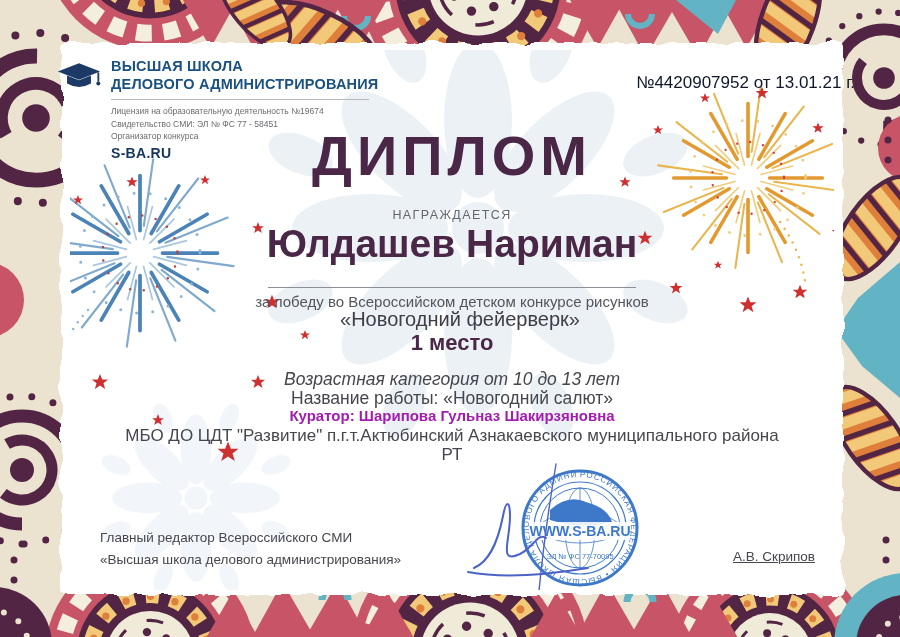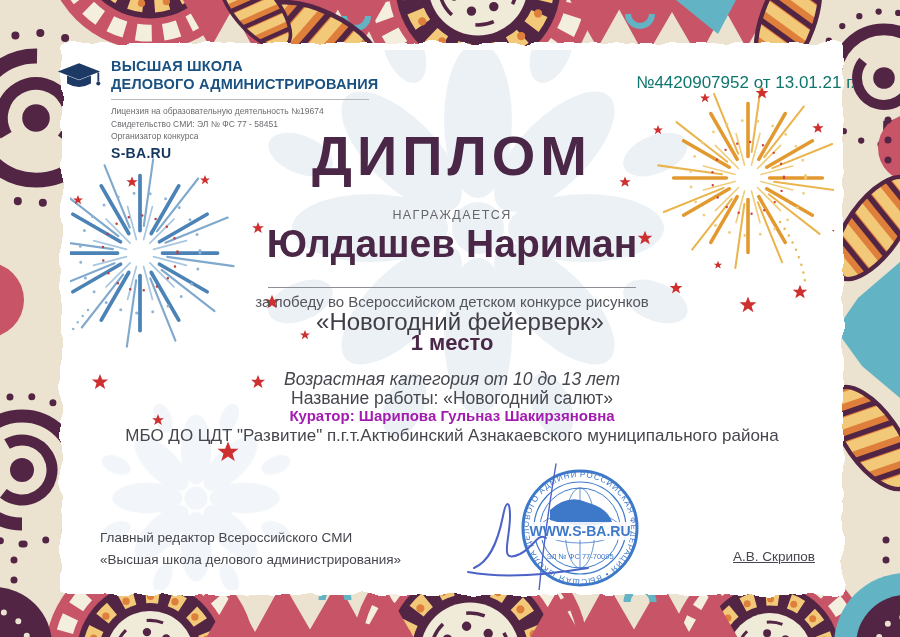--- a/index.html
+++ b/index.html
@@ -10,28 +10,28 @@
   .abs{position:absolute;}
   .ctr{left:62px;right:58px;text-align:center;}
   
   .logo{left:56px;top:58px;display:flex;align-items:flex-start;}
   .cap{width:46px;height:34px;margin-right:9px;margin-top:2px;flex:0 0 auto;}
   .logo-title{font-size:14.5px;line-height:1.22;font-weight:bold;color:#1a5181;letter-spacing:.2px;}
   .logo-divider{height:1px;background:#b9b9bd;width:258px;margin:6px 0 5px 0;}
   .logo-sub{font-size:8.5px;line-height:1.45;color:#6b6b70;}
   .logo-site{font-size:14px;font-weight:bold;color:#14365e;margin-top:3px;letter-spacing:.3px;}
   
-  .cert-number{top:73px;right:45px;font-size:17px;color:#0f766e;}
+  .cert-number{top:73px;right:45px;font-size:17px;color:#0f172a;}
   
   .diploma-title{top:128px;font-size:56px;font-weight:bold;color:#4a2746;letter-spacing:5px;line-height:1;}
   .awarded{top:208px;font-size:12.5px;color:#66666e;letter-spacing:1.4px;}
   .recipient{top:224px;font-size:39px;font-weight:bold;color:#4a2746;line-height:1;}
   .name-underline{top:287px;left:268px;width:368px;height:1px;background:#8e8e96;}
   .reason{top:293px;font-size:15px;color:#55555d;}
-  .contest{top:308px;font-size:24px;color:#403d47;padding-left:16px;}
+  .contest{top:308px;font-size:20px;color:#403d47;padding-left:16px;}
   .place{top:332px;font-size:22px;font-weight:bold;color:#4a2746;line-height:1;}
   .age{top:369px;font-size:17.5px;color:#46464e;font-style:italic;}
   .work{top:388px;font-size:17.5px;color:#46464e;}
   .curator{top:407px;font-size:15px;font-weight:bold;color:#a21caf;}
   .org{top:426px;font-size:17px;color:#46464e;line-height:19px;}
   
   .editor{left:100px;top:527px;font-size:13.5px;color:#46464e;line-height:1.6;}
   .signer{top:549px;right:85px;font-size:13.5px;color:#46464e;text-decoration:underline;}
 </style>
 </head>
@@ -297,20 +297,21 @@
   <div class="abs ctr recipient">Юлдашев Нариман</div>
   <div class="abs name-underline"></div>
   <div class="abs ctr reason">за победу во Всероссийском детском конкурсе рисунков</div>
   <div class="abs ctr contest">«Новогодний фейерверк»</div>
   <div class="abs ctr place">1 место</div>
   <div class="abs ctr age">Возрастная категория от 10 до 13 лет</div>
   <div class="abs ctr work">Название работы: «Новогодний салют»</div>
   <div class="abs ctr curator">Куратор: Шарипова Гульназ Шакирзяновна</div>
   <div class="abs ctr org">
     <div>МБО ДО ЦДТ "Развитие" п.г.т.Актюбинский Азнакаевского муниципального района</div>
+    <div>РТ</div>
   </div>
 
   <div class="abs editor">
     <div>Главный редактор Всероссийского СМИ</div>
     <div>«Высшая школа делового администрирования»</div>
   </div>
   <div class="abs signer">А.В. Скрипов</div>
 
 </div>
 </div>

